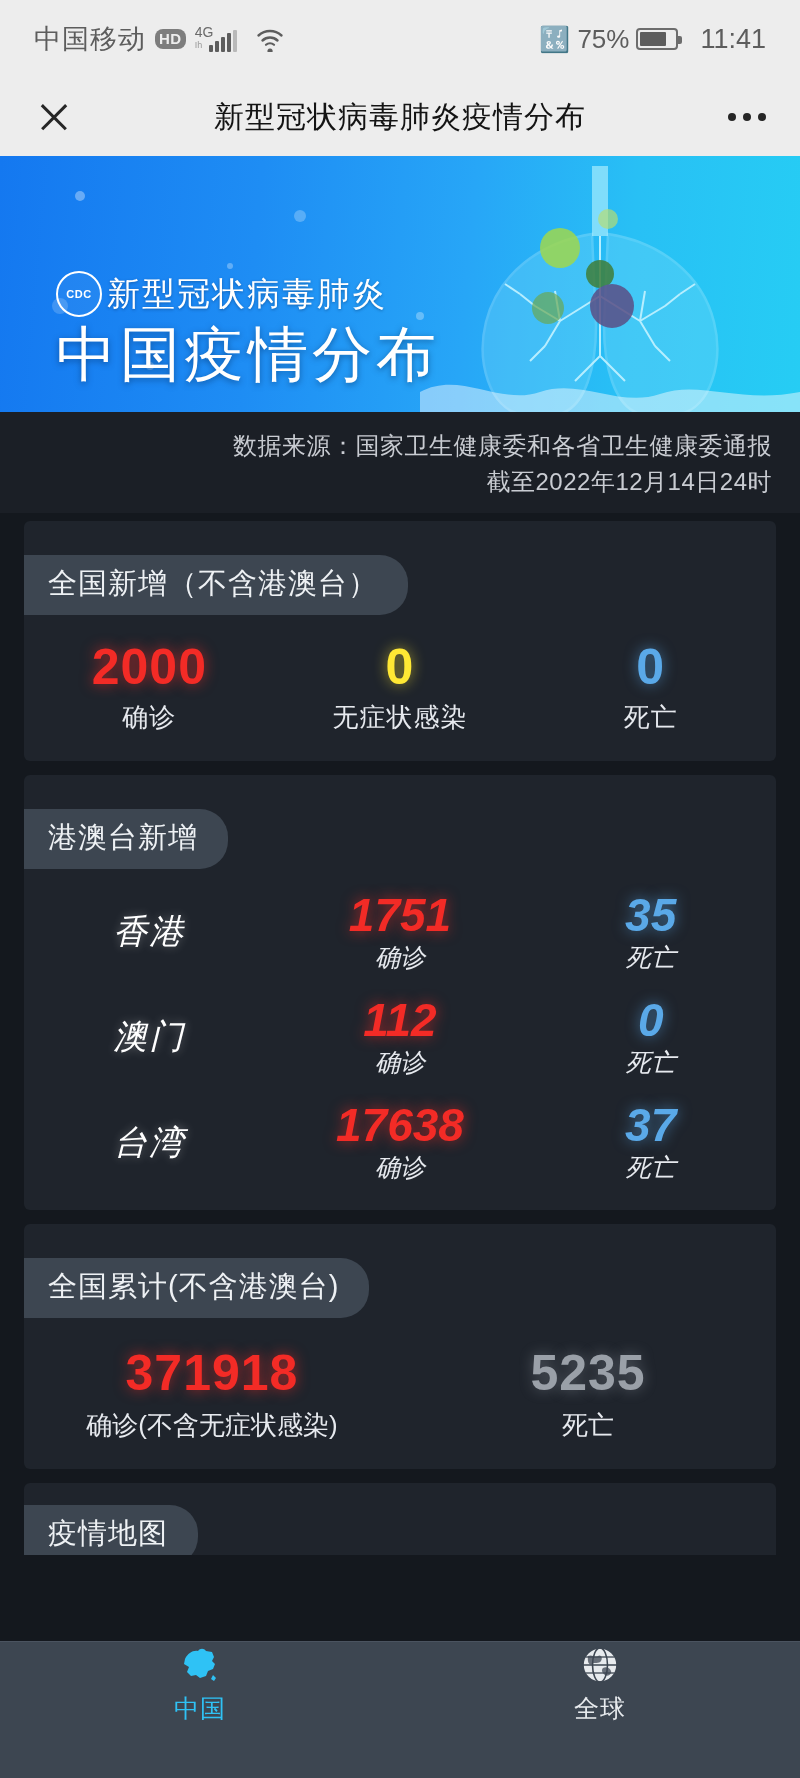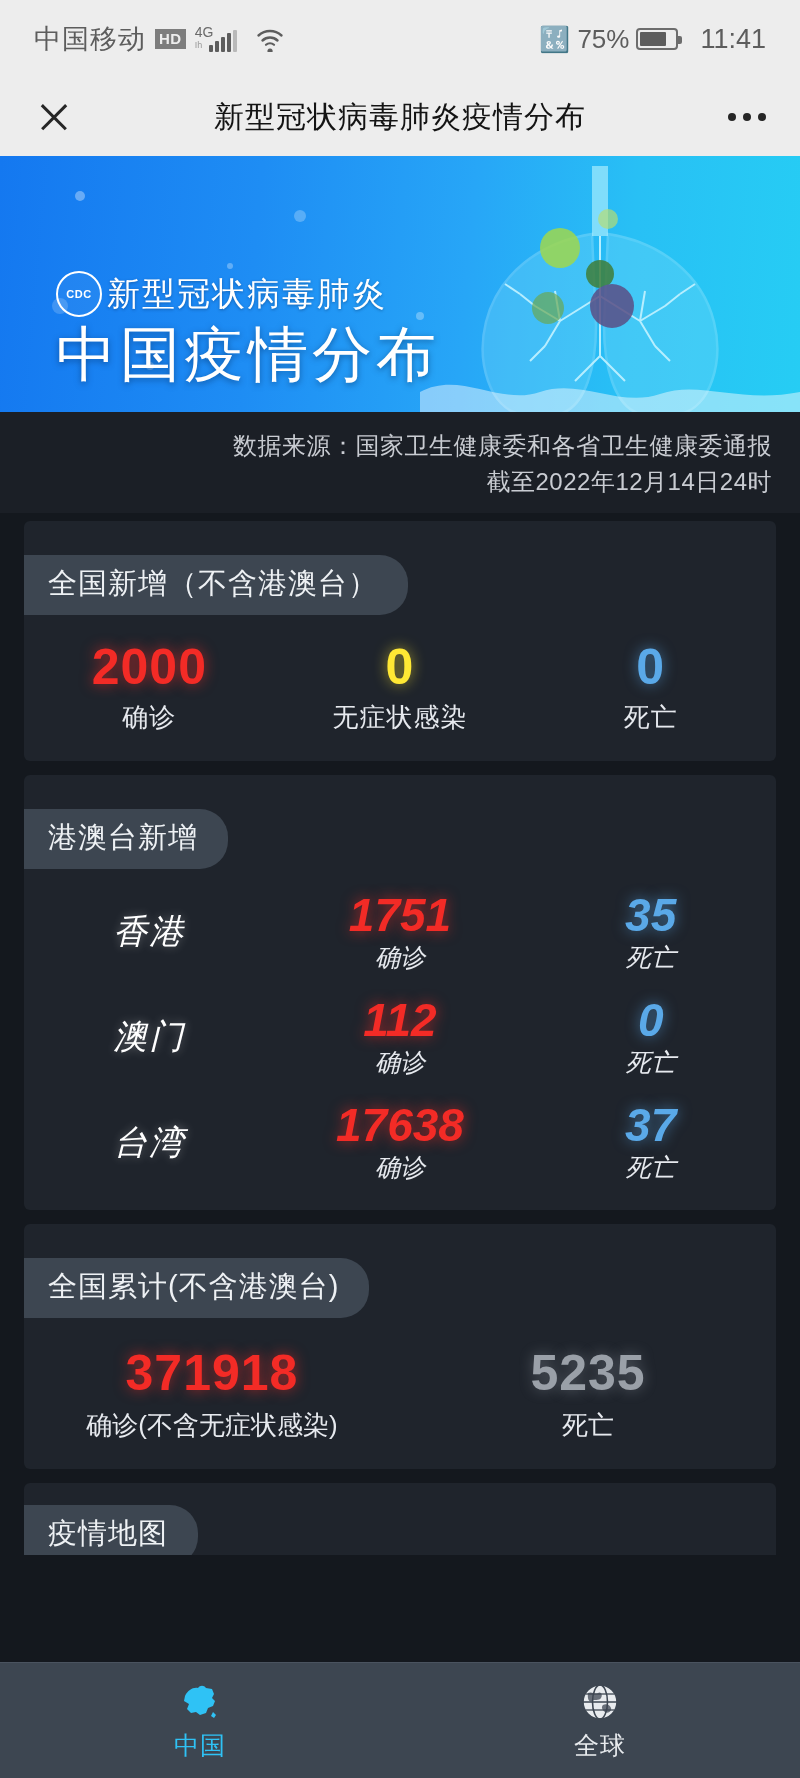--- a/index.html
+++ b/index.html
@@ -13,21 +13,21 @@
 
   
   .statusbar{
     height:78px;background:#ededed;display:flex;align-items:center;
     justify-content:space-between;padding:0 34px;color:#5a5a5a;
   }
   .sb-left{display:flex;align-items:center;gap:9px;}
   .sb-carrier{font-size:27px;letter-spacing:1px;color:#5d5d5d;}
   .hd-badge{
     background:#7d7d7d;color:#ededed;font-size:15px;font-weight:bold;
-    border-radius:0;padding:1px 4px;line-height:1.25;letter-spacing:.5px;
+    border-radius:8px;padding:1px 4px;line-height:1.25;letter-spacing:.5px;
   }
   .sig-wrap{display:flex;align-items:flex-end;gap:2px;position:relative;height:26px;}
   .sig-4g{font-size:14px;font-weight:normal;position:absolute;top:-2px;left:0;color:#6a6a6a;}
   .sig-sub{font-size:9px;position:absolute;bottom:2px;left:0;color:#9a9a9a;}
   .bars{display:flex;align-items:flex-end;gap:2px;margin-left:14px;height:22px;}
   .bars i{display:block;width:4px;background:#5d5d5d;border-radius:1px;}
   .bars i:nth-child(1){height:7px;}
   .bars i:nth-child(2){height:11px;}
   .bars i:nth-child(3){height:15px;}
   .bars i:nth-child(4){height:19px;}
@@ -129,22 +129,22 @@
   .total .num{font-size:50px;font-weight:bold;letter-spacing:1px;}
   .total .lbl{font-size:26px;color:#e6e9ee;margin-top:6px;}
 
   .partial-card{
     background:#1f242c;margin:0 24px;border-radius:6px 6px 0 0;
     padding:22px 0 0 0;height:72px;overflow:hidden;
   }
 
   
   .tabbar{
-    position:absolute;left:0;right:0;bottom:0;height:116px;
-    background:#3d4651;display:flex;align-items:center;
+    position:absolute;left:0;right:0;bottom:0;height:137px;
+    background:#3d4651;display:flex;
     border-top:1px solid #4a535f;
   }
   .tab{flex:1;text-align:center;cursor:pointer;}
   .tab .ico{height:46px;display:flex;align-items:center;justify-content:center;}
   .tab .tlbl{font-size:25px;margin-top:4px;letter-spacing:1px;}
   .tab.active .tlbl{color:#2fc2f5;}
   .tab .tlbl{color:#e8ebee;}
 </style>
 </head>
 <body>

